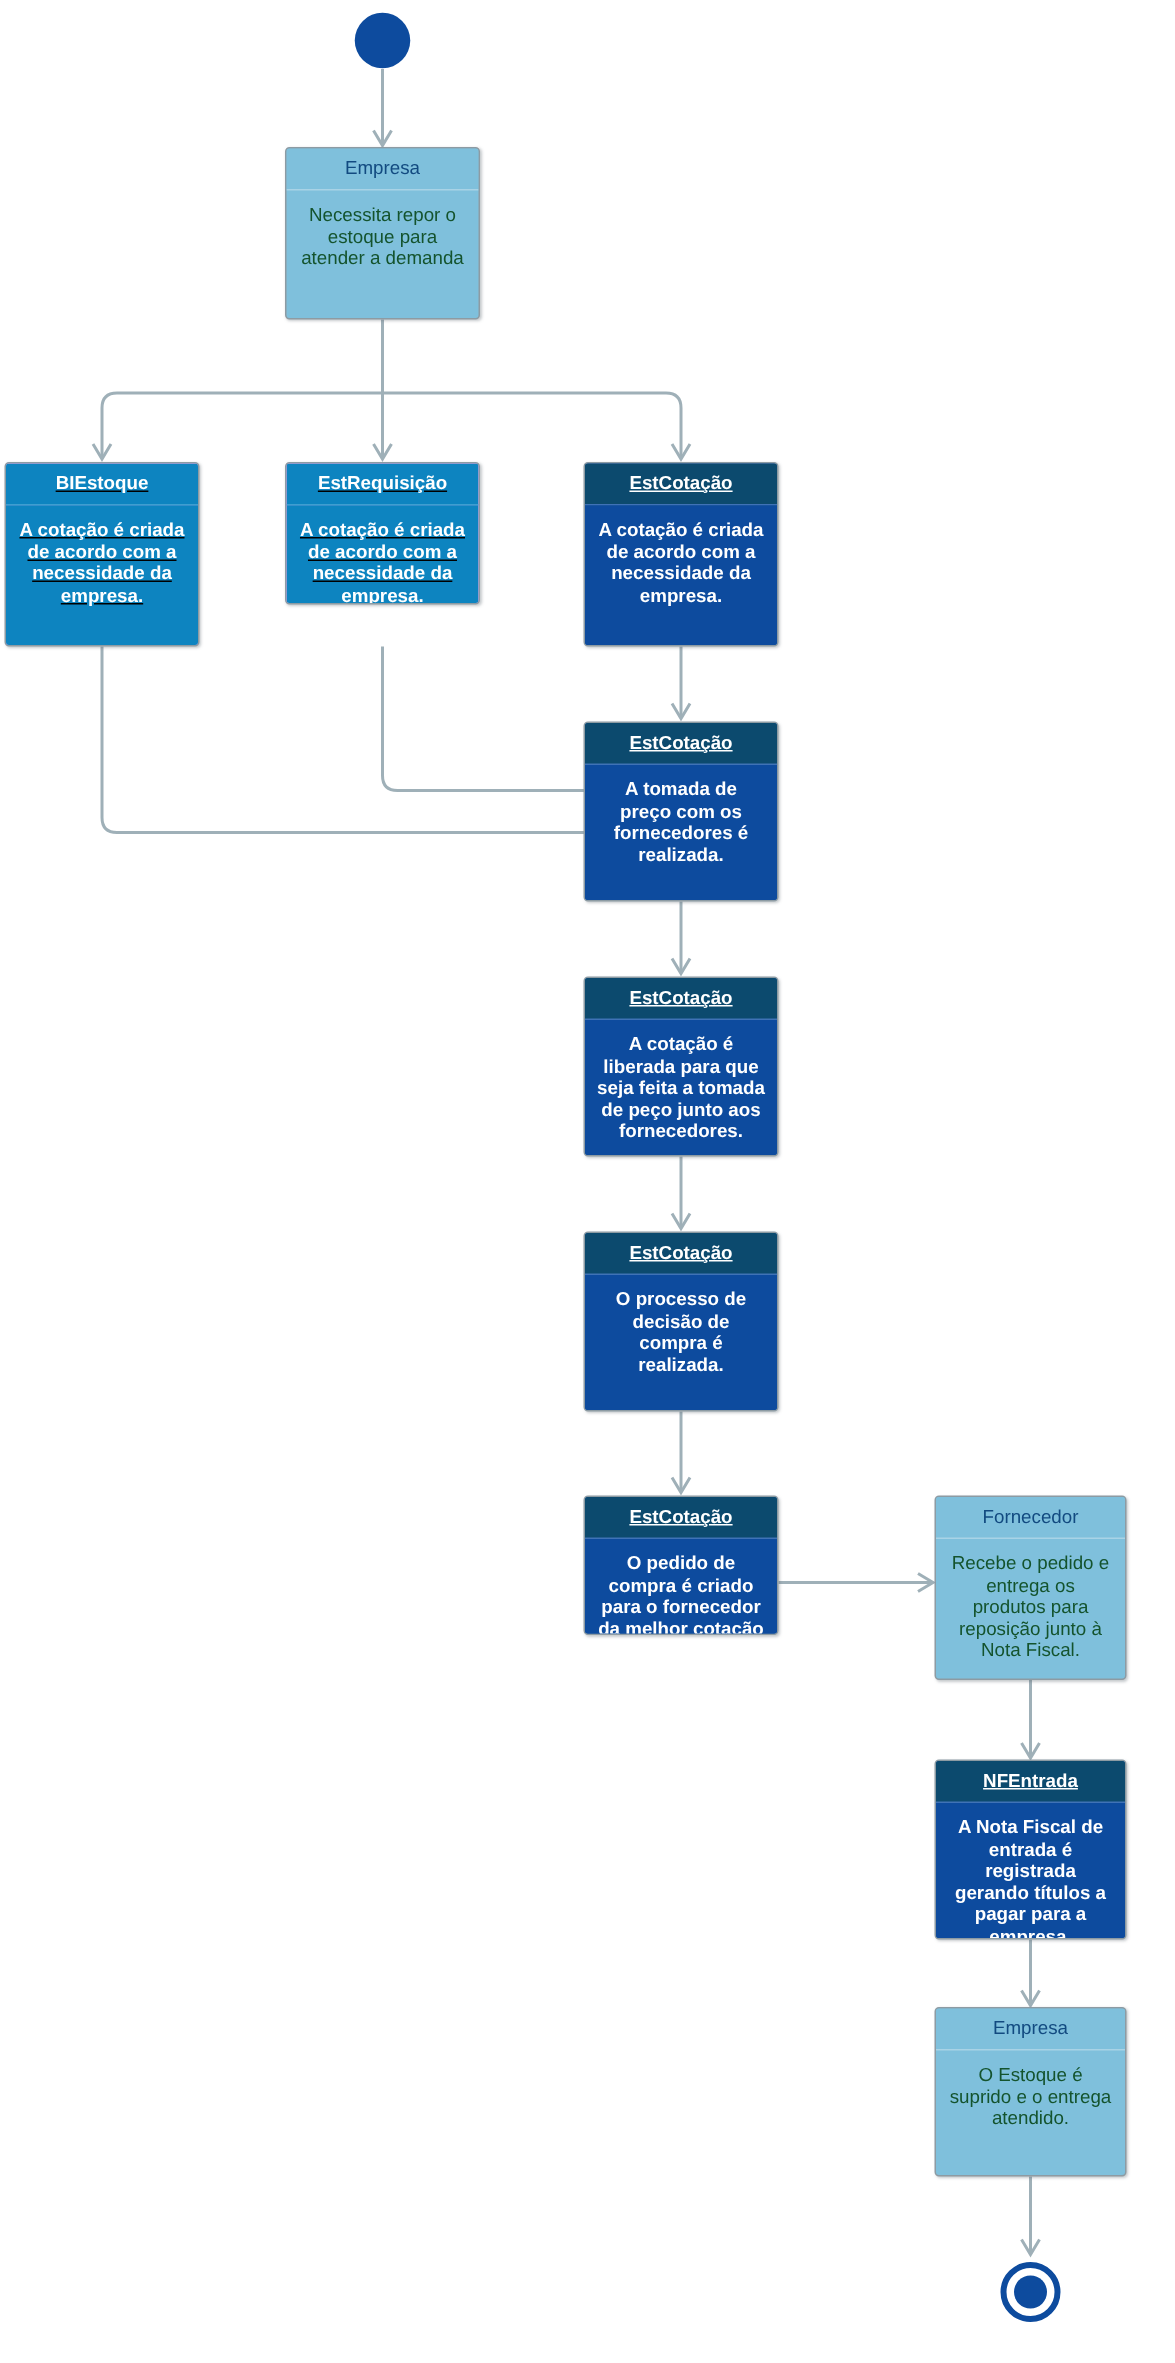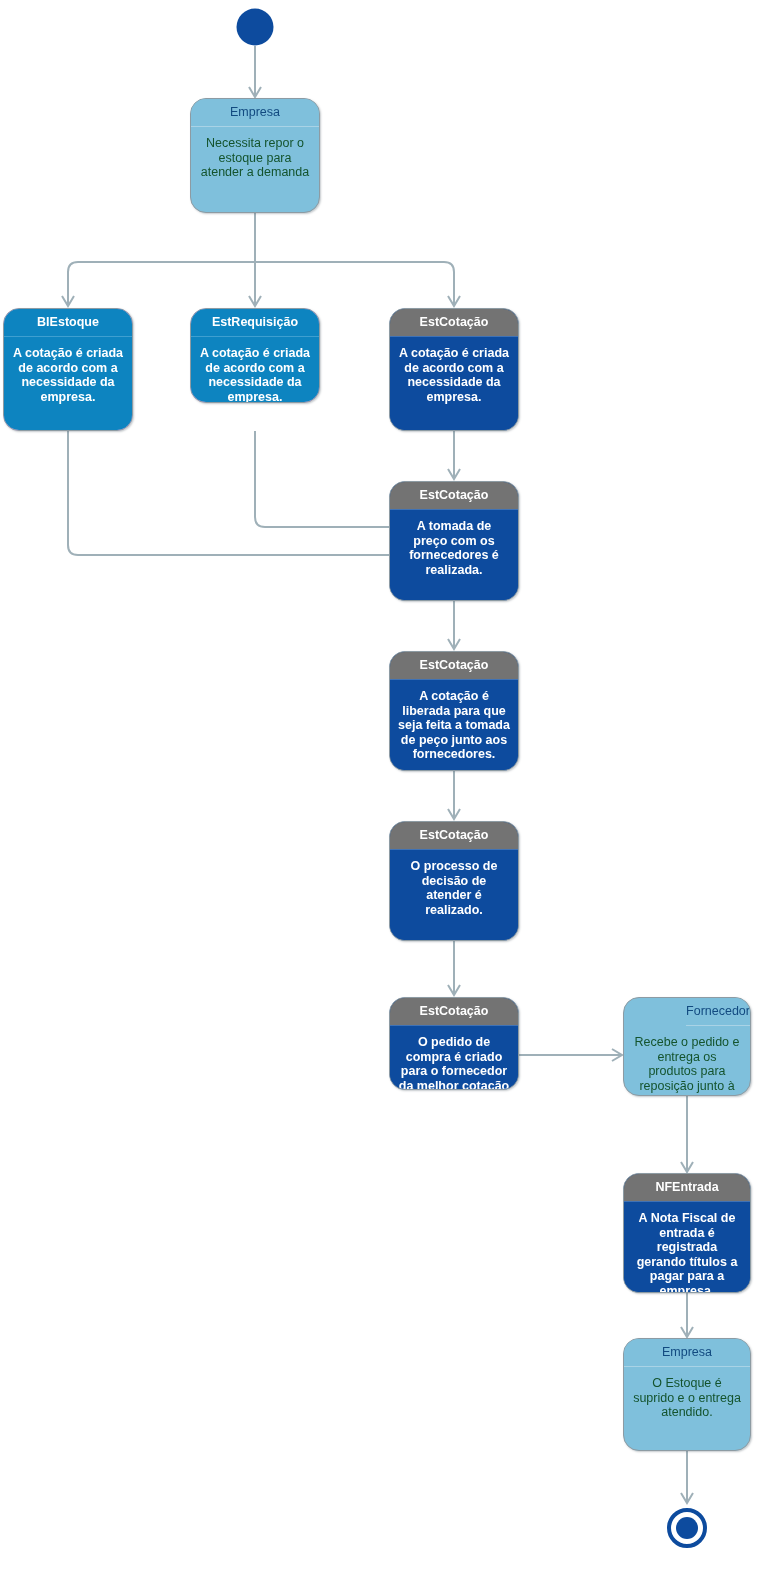--- a/index.html
+++ b/index.html
@@ -46,21 +46,21 @@
 
   
   .term-node {
     position: absolute;
   }
 
   
   .node {
     position: absolute;
     box-sizing: border-box;
-    border-radius: 16px;
+    border-radius: 3px;
     border: 1px solid #8d9ba3;
     overflow: hidden;
     display: flex;
     flex-direction: column;
     box-shadow: 1px 1px 2px rgba(90,100,110,0.35);
   }
   .node .hdr {
     flex: 0 0 auto;
     height: 27px;
     line-height: 27px;
@@ -86,42 +86,44 @@
     color: #124a80;
     border-bottom: 1px solid #a9d3e6;
   }
   .node.light .body {
     color: #14532d;
   }
 
   
   .node.medium {
     background: #f0abfc;
+    text-decoration: underline;
   }
   .node.medium .hdr {
     background: #0d84c0;
     color: #ffffff;
     font-weight: bold;
     border-bottom: 1px solid #3e9fd0;
   }
   .node.medium .body {
     background: #0d84c0;
     color: #ffffff;
     font-weight: bold;
   }
 
   
   .node.dark {
     background: #0d4b9e;
   }
   .node.dark .hdr {
-    background: #737373;
+    background: #0c4a6e;
     color: #ffffff;
     font-weight: bold;
     border-bottom: 1px solid #3f72b6;
+    text-decoration: underline;
   }
   .node.dark .body {
     background: #0d4b9e;
     color: #ffffff;
     font-weight: bold;
   }
 </style>
 </head>
 <body>
 
@@ -229,29 +231,29 @@
     <div class="body">A tomada de preço com os fornecedores é realizada.</div>
   </div>
 
   <div class="node dark" style="left:389px; top:651px; width:130px; height:120px;">
     <div class="hdr">EstCotação</div>
     <div class="body">A cotação é liberada para que seja feita a tomada de peço junto aos fornecedores.</div>
   </div>
 
   <div class="node dark" style="left:389px; top:821px; width:130px; height:120px;">
     <div class="hdr">EstCotação</div>
-    <div class="body">O processo de decisão de atender é realizado.</div>
+    <div class="body">O processo de decisão de compra é realizada.</div>
   </div>
 
   <div class="node dark" style="left:389px; top:997px; width:130px; height:93px;">
     <div class="hdr">EstCotação</div>
     <div class="body">O pedido de compra é criado para o fornecedor da melhor cotação em questão.</div>
   </div>
 
-  <div class="node light" style="left:623px; top:997px; width:128px; height:99px;align-items:flex-end;">
+  <div class="node light" style="left:623px; top:997px; width:128px; height:123px;">
     <div class="hdr">Fornecedor</div>
     <div class="body">Recebe o pedido e entrega os produtos para reposição junto à Nota Fiscal.</div>
   </div>
 
   <div class="node dark" style="left:623px; top:1173px; width:128px; height:120px;">
     <div class="hdr">NFEntrada</div>
     <div class="body">A Nota Fiscal de entrada é registrada gerando títulos a pagar para a empresa.</div>
   </div>
 
   <div class="node light" style="left:623px; top:1338px; width:128px; height:113px;">

